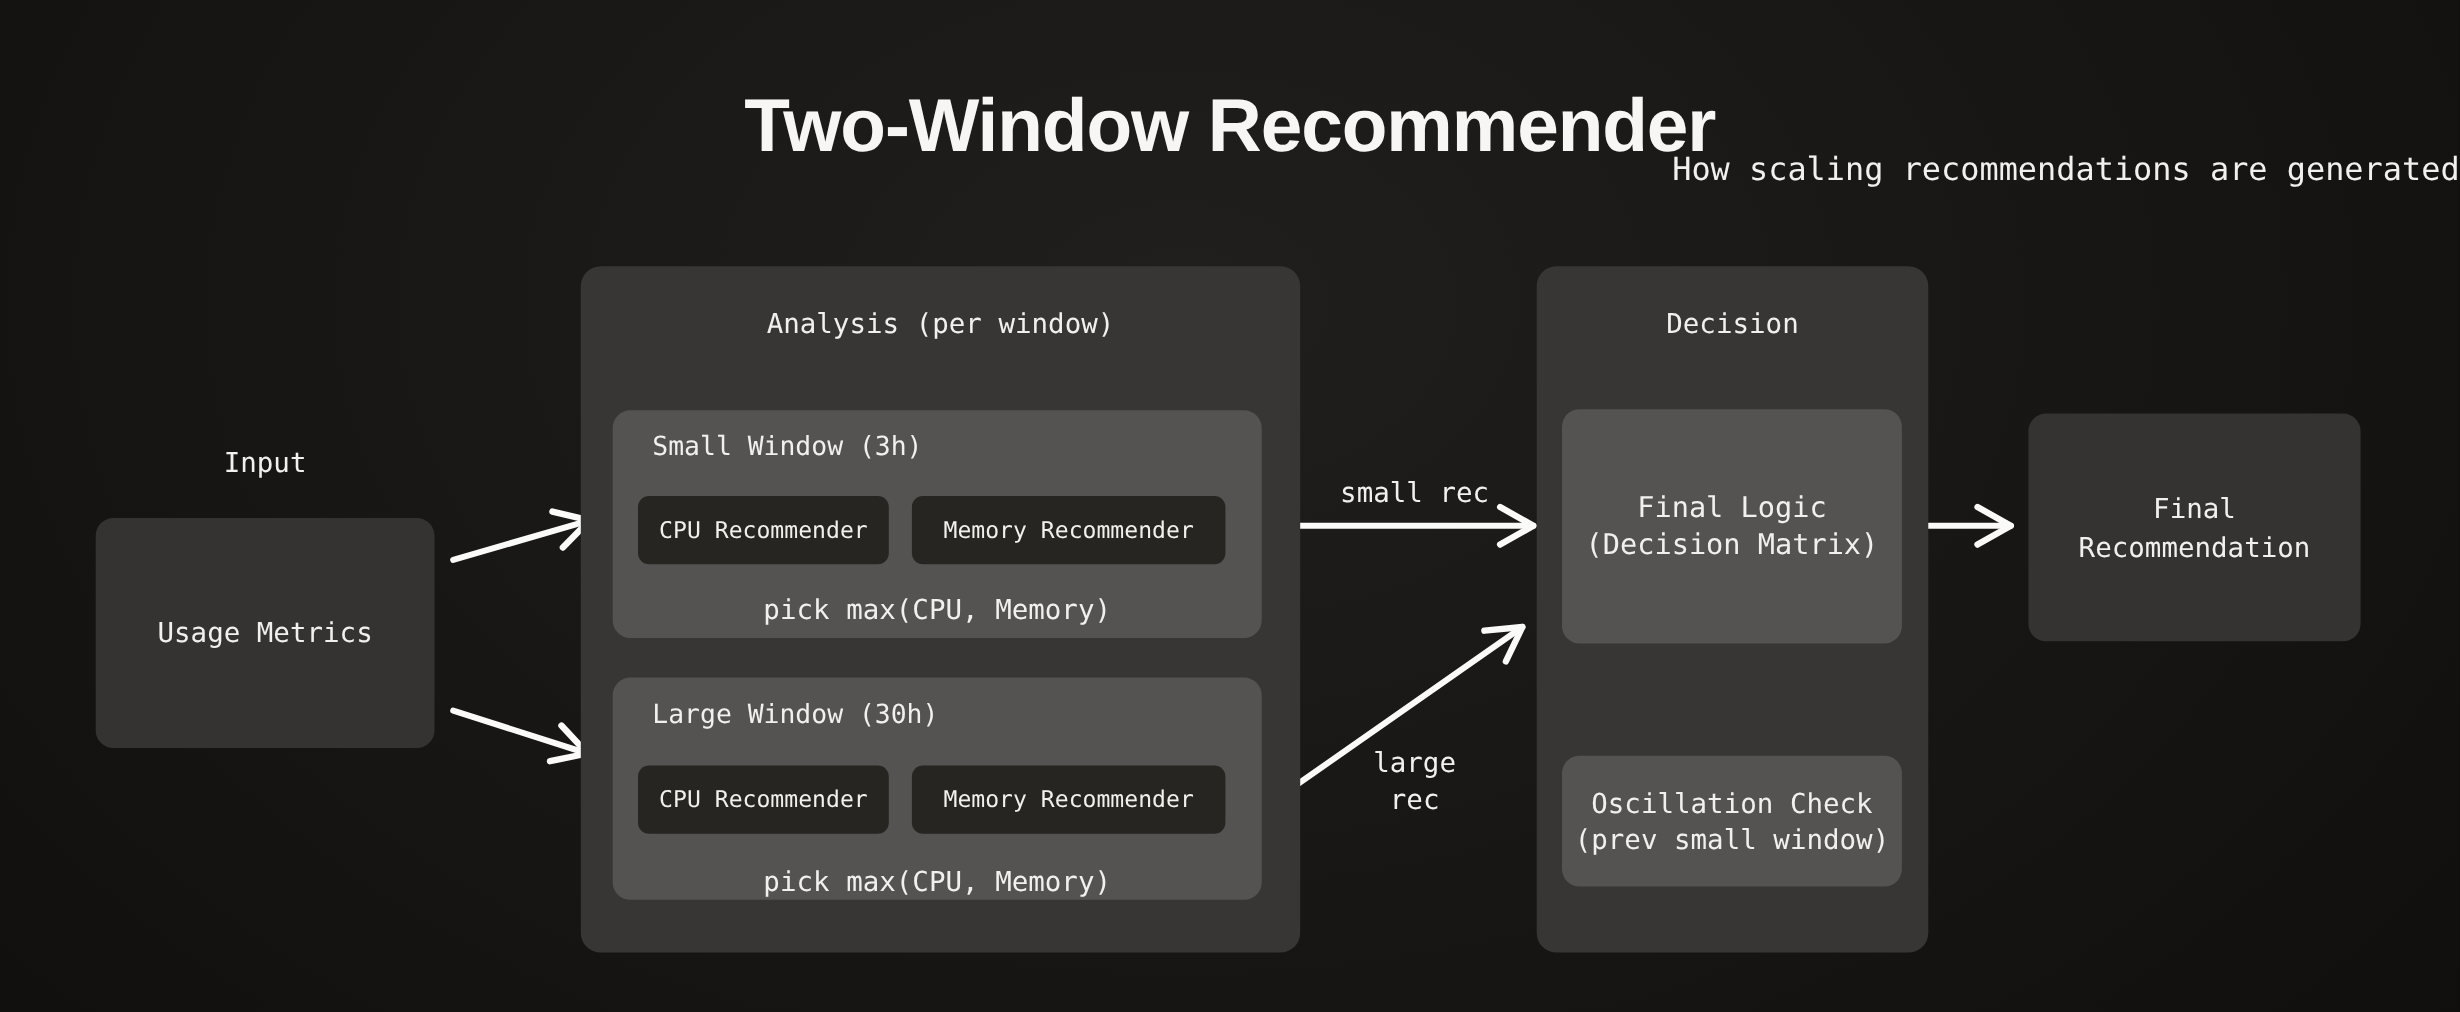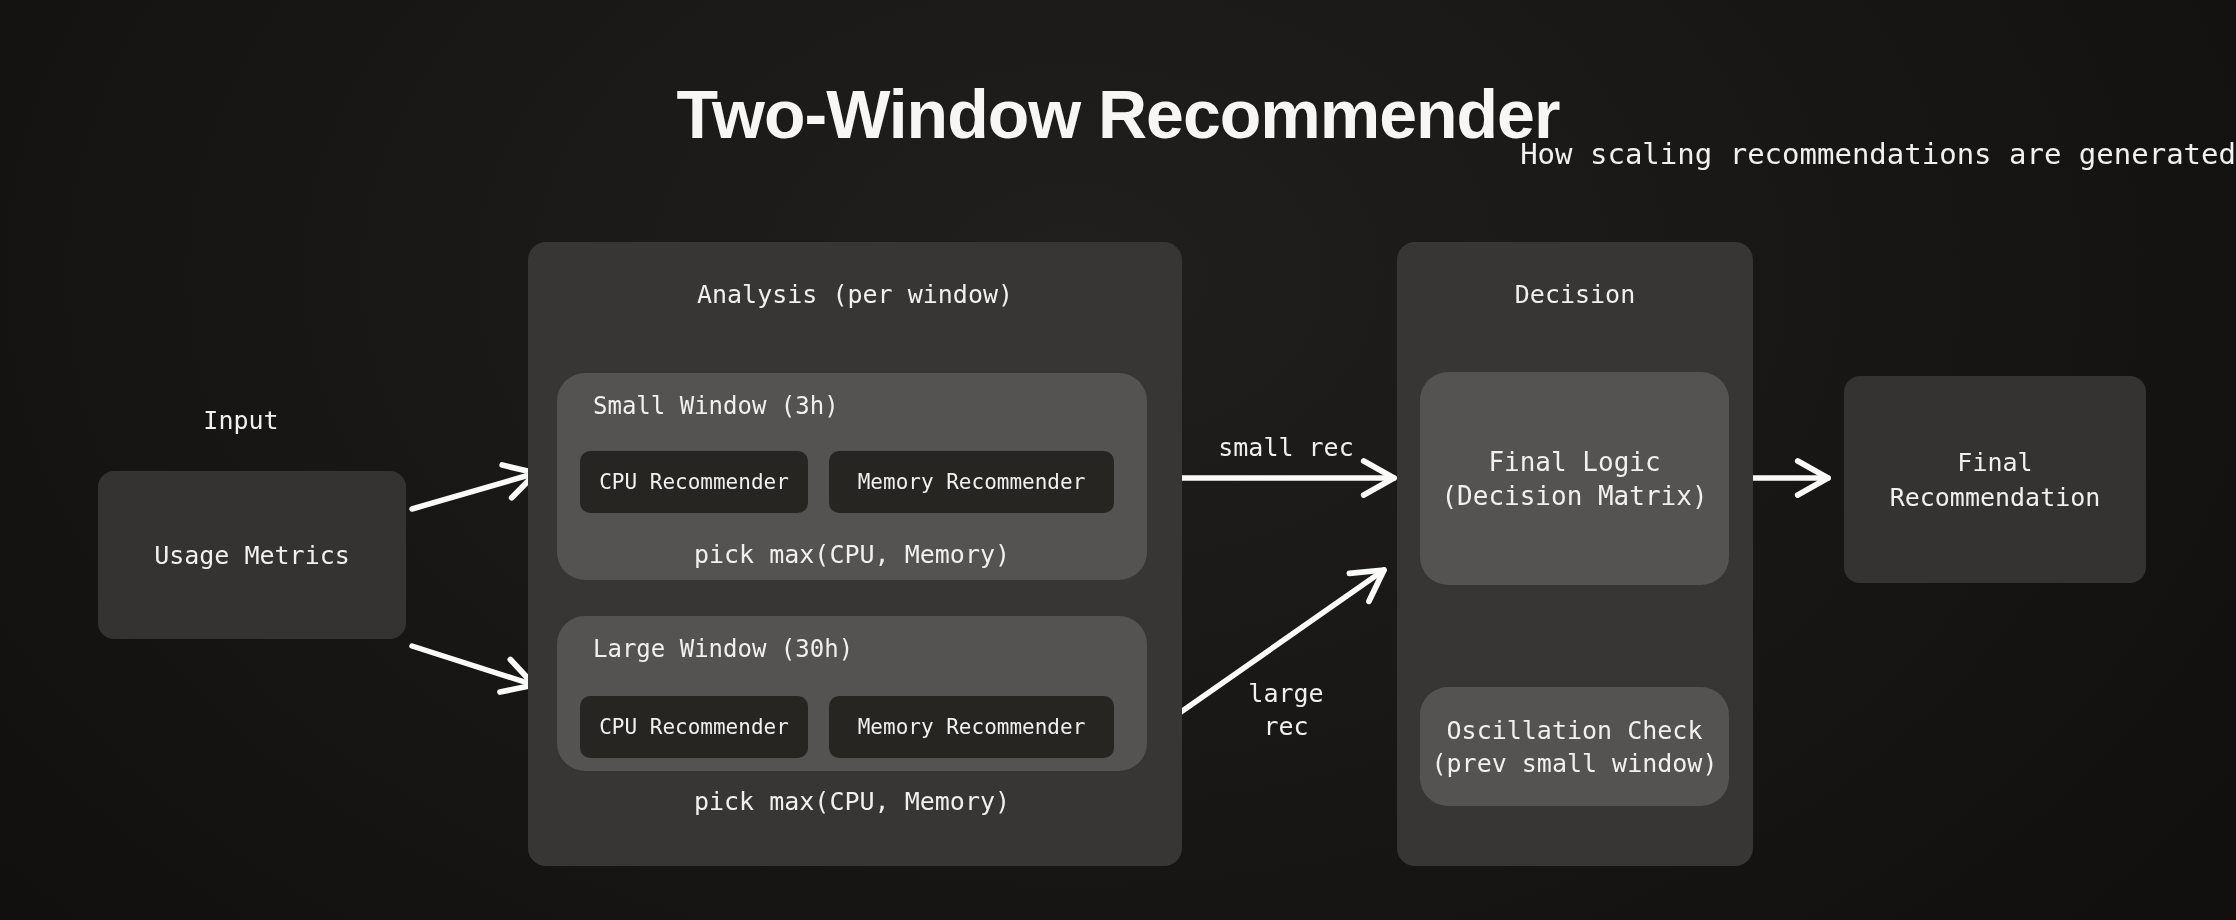--- a/index.html
+++ b/index.html
@@ -33,30 +33,30 @@
   .page-subtitle{
     position:absolute;left:0;top:136px;width:2236px;
     text-align:right;font-size:29px;line-height:36px;color:#f1f0ee;
   }
   .stage-label{position:absolute;text-align:center;line-height:30px;}
   .input-label{left:141px;top:406px;width:200px;}
   .io-box{
     position:absolute;background:var(--io-box-bg);border-radius:16px;
     display:flex;align-items:center;justify-content:center;text-align:center;
   }
-  .usage-box{left:98px;top:471px;width:308px;height:168px;}
+  .usage-box{left:87px;top:471px;width:308px;height:209px;}
   .final-box{left:1844px;top:376px;width:302px;height:207px;line-height:35px;}
   .final-box .wrap-text{width:280px;}
   .container{position:absolute;background:var(--container-bg);border-radius:18px;}
   .analysis-container{left:528px;top:242px;width:654px;height:624px;}
   .decision-container{left:1397px;top:242px;width:356px;height:624px;}
   .container-title{position:absolute;left:0;top:38px;width:100%;text-align:center;line-height:30px;}
-  .window{position:absolute;background:var(--window-bg);border-radius:28px;}
+  .window{position:absolute;background:var(--window-bg);border-radius:16px;}
   .win-small{left:29px;top:131px;width:590px;height:207px;}
-  .win-large{left:29px;top:374px;width:590px;height:155px;}
+  .win-large{left:29px;top:374px;width:590px;height:202px;}
   .window-title{position:absolute;left:36px;top:18px;font-size:24px;line-height:30px;white-space:nowrap;}
   .chip{
     position:absolute;top:78px;height:62px;background:var(--chip-bg);border-radius:10px;
     display:flex;align-items:center;justify-content:center;
     font-size:21px;white-space:nowrap;
   }
   .chip-cpu{left:23px;width:228px;}
   .chip-mem{left:272px;width:285px;}
   .win-large .chip{top:80px;}
   .pick-label{position:absolute;left:0;top:168px;width:100%;text-align:center;line-height:28px;white-space:nowrap;}

